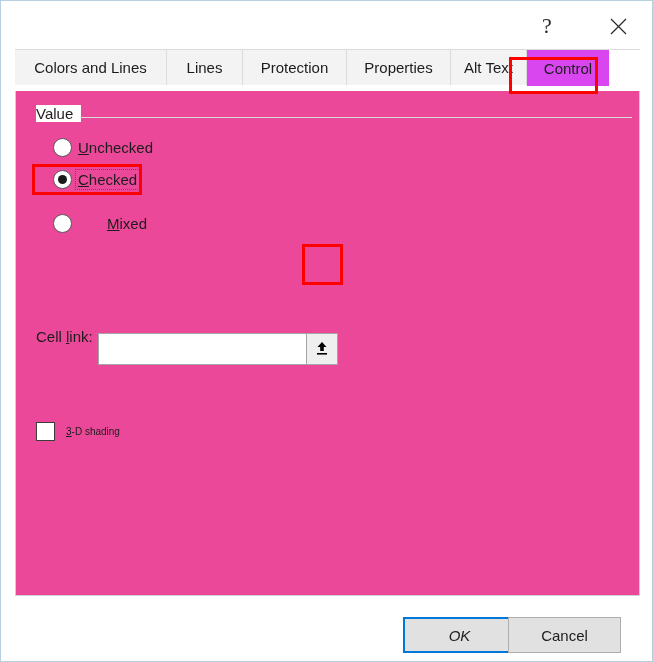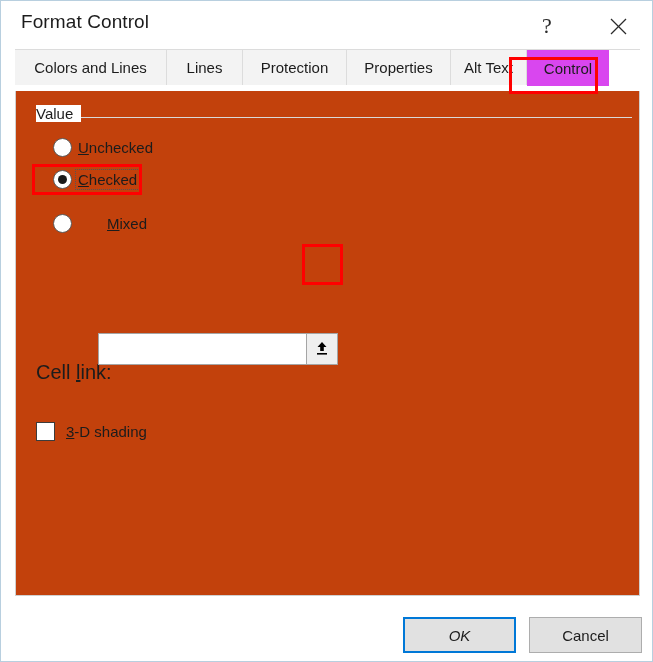--- a/index.html
+++ b/index.html
@@ -84,21 +84,21 @@
     background: #d946ef;
     border-right: none;
     height: 36px;
   }
 
   
   .panel {
     position: absolute;
     left: 14px; top: 90px;
     width: 625px; height: 505px;
-    background: #c2410c;
+    background: #ec4899;
     border: 1px solid #d0d0d0;
     border-top: none;
     box-sizing: border-box;
   }
 
   
   .group-label {
     position: absolute;
     left: 20px; top: 14px;
     font-size: 15px;
@@ -149,22 +149,22 @@
   }
   .radio-label.focused {
     outline: 1px dotted #555;
     outline-offset: 0px;
   }
   .mn { text-decoration: underline; }
 
   
   .celllink-label {
     position: absolute;
-    left: 20px; top: 270px;
-    font-size: 20px;
+    left: 20px; top: 237px;
+    font-size: 15px;
     color: #1c1c1c;
     white-space: nowrap;
   }
   .celllink-input {
     position: absolute;
     left: 82px; top: 242px;
     width: 222px; height: 32px;
     box-sizing: border-box;
     border: 1px solid #a5a5a5;
     background: #ffffff;
@@ -198,21 +198,21 @@
   }
   .check-mark {
     width: 19px; height: 19px;
     border: 1px solid #3c3c3c;
     box-sizing: border-box;
     background: #ffffff;
     flex: none;
   }
   .shading-label {
     margin-left: 11px;
-    font-size: 15px;
+    font-size: 10px;
     color: #1c1c1c;
     white-space: nowrap;
   }
 
   
   .footer-btn {
     position: absolute;
     top: 616px;
     width: 113px; height: 36px;
     box-sizing: border-box;
@@ -223,38 +223,37 @@
     justify-content: center;
     font-size: 15px;
     color: #1c1c1c;
     cursor: default;
   }
   .footer-btn.default {
     border: 2px solid #0078d7;
     font-style: italic;
   }
   #btn-ok { left: 402px; }
-  #btn-cancel { left: 528px; }
+  #btn-cancel { left: 507px; }
 
   
   .annot {
     position: absolute;
     border: 3px solid #ff0000;
     box-sizing: border-box;
     pointer-events: none;
     z-index: 10;
   }
 </style>
 </head>
 <body>
 
 <div id="dialog">
 
   <div class="titlebar">
-    <div class="title-text">Format Control</div>
 
     <div class="tb-btn help">
       <span class="help-glyph">?</span>
     </div>
 
     <div class="tb-btn close">
       <svg width="17" height="17" viewBox="0 0 17 17">
         <line x1="1" y1="1" x2="16" y2="16" stroke="#2b2b2b" stroke-width="1.3"></line>
         <line x1="16" y1="1" x2="1" y2="16" stroke="#2b2b2b" stroke-width="1.3"></line>
       </svg>

